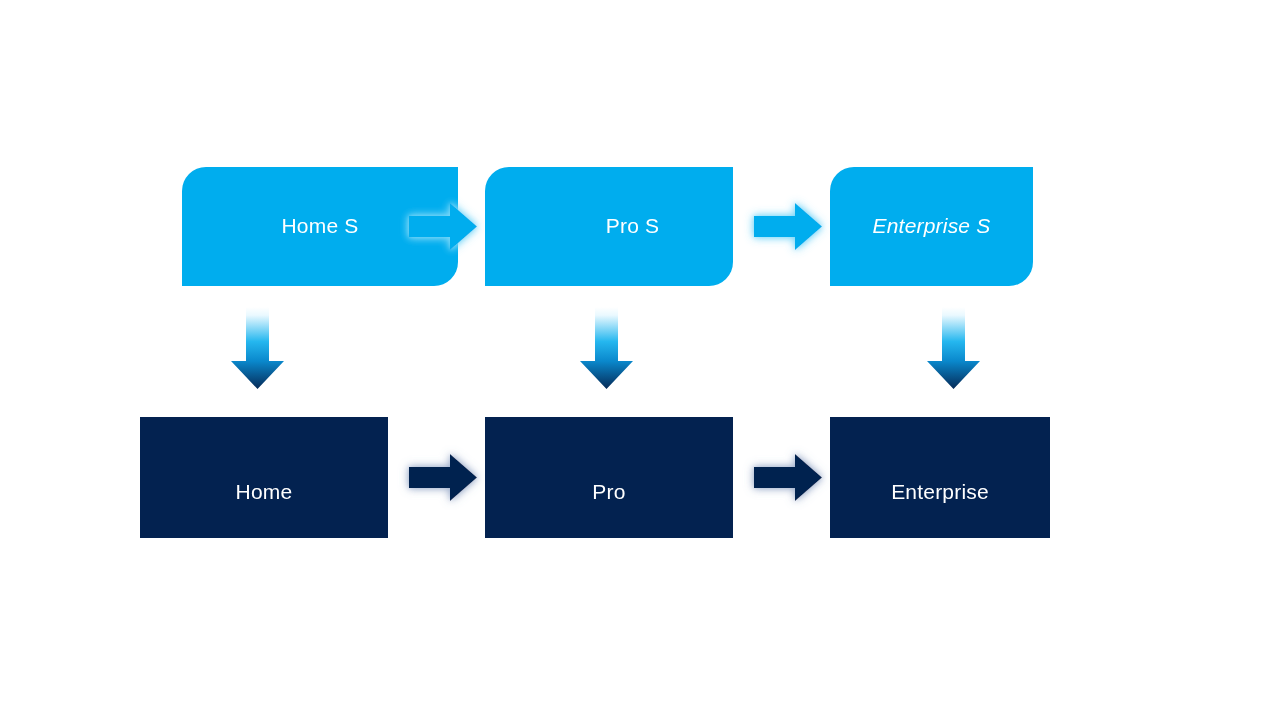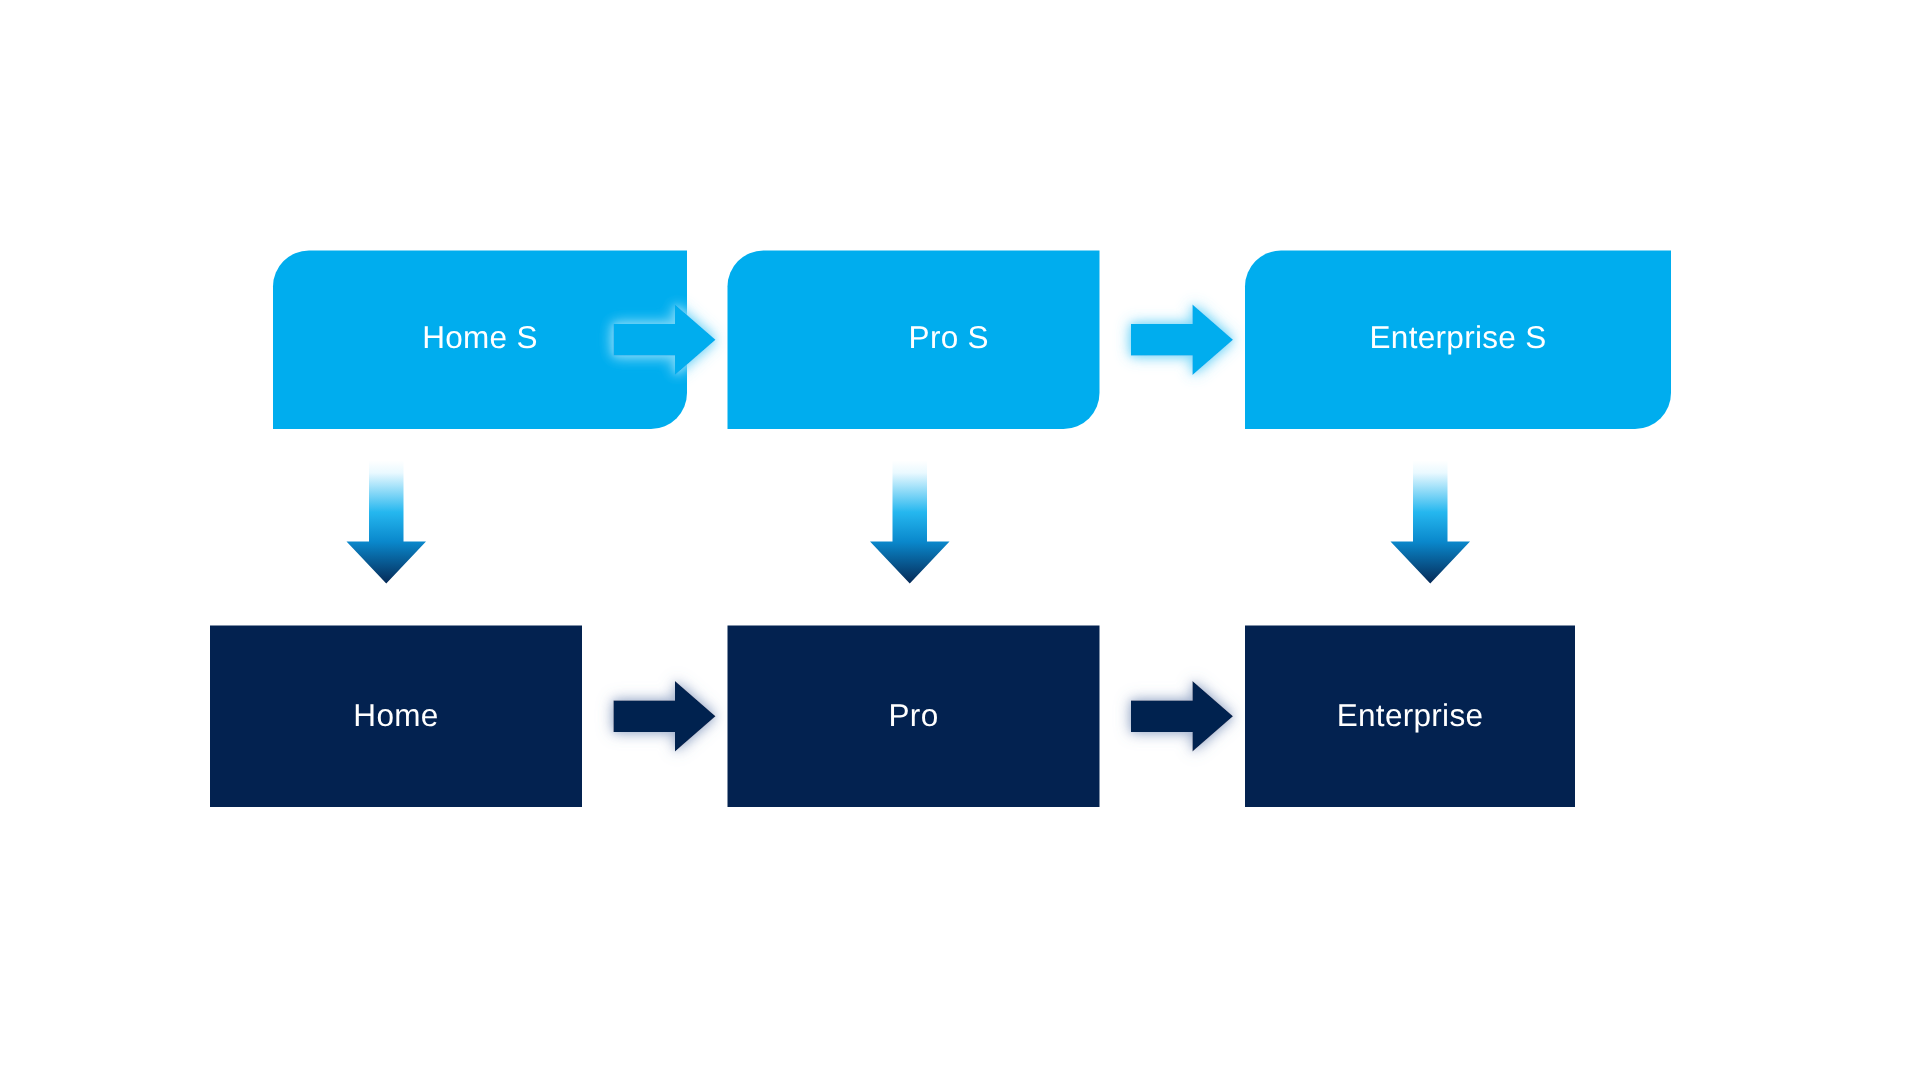--- a/index.html
+++ b/index.html
@@ -48,21 +48,21 @@
   .node-top .node-label {
     padding-top: 48px;
   }
 
   
   .node-bottom {
     background: #032250;
     border-radius: 0;
   }
   .node-bottom .node-label {
-    padding-top: 50px;
+    padding-top: 64px;
   }
 
   
   .arrow {
     position: absolute;
     pointer-events: none;
   }
   .arrow svg {
     display: block;
     overflow: visible;
@@ -96,21 +96,21 @@
   </svg>
 
   <div class="node node-top" style="left:140px; top:167px; width:276px; height:119px;margin-left:42px;">
     <span class="node-label">Home S</span>
   </div>
 
   <div class="node node-top" style="left:485px; top:167px; width:248px; height:119px;padding-left:47px;">
     <span class="node-label">Pro S</span>
   </div>
 
-  <div class="node node-top" style="left:830px; top:167px; width:284px; height:119px;">
+  <div class="node node-top" style="left:830px; top:167px; width:203px; height:119px;font-style:italic;">
     <span class="node-label">Enterprise S</span>
   </div>
 
   <div class="arrow" style="left:409px; top:203px; width:68px; height:47px;">
     <svg width="68" height="47" viewBox="0 0 68 47">
       <polygon points="0,13 41,13 41,0 68,23.5 41,47 41,34 0,34" fill="#00ADEE" filter="url(#glowCyan)"></polygon>
     </svg>
   </div>
 
   <div class="arrow" style="left:754px; top:203px; width:68px; height:47px;">

